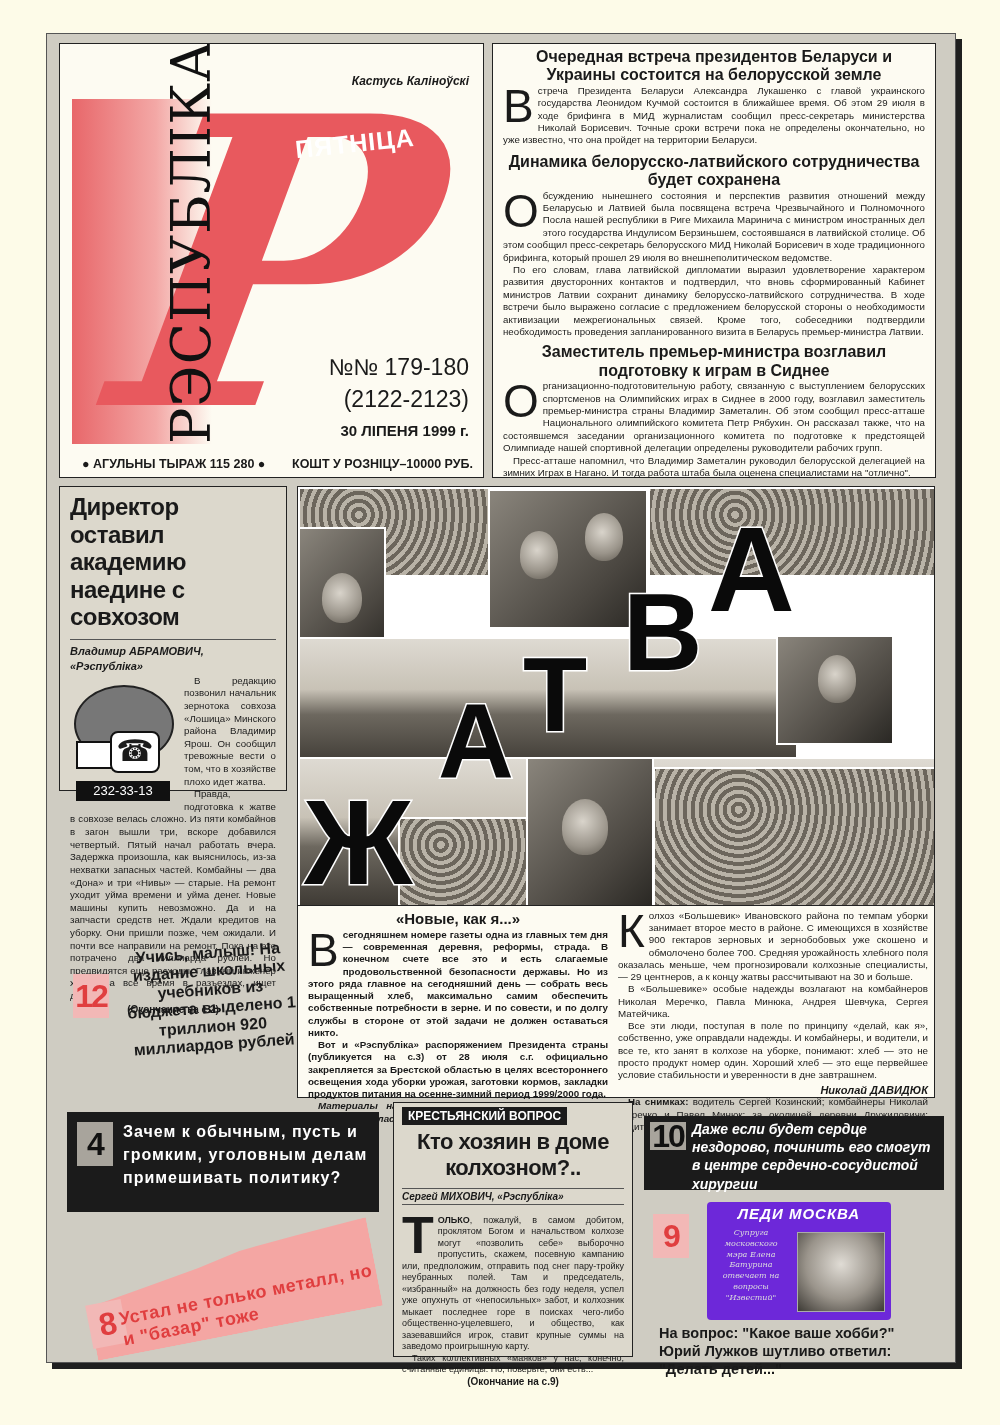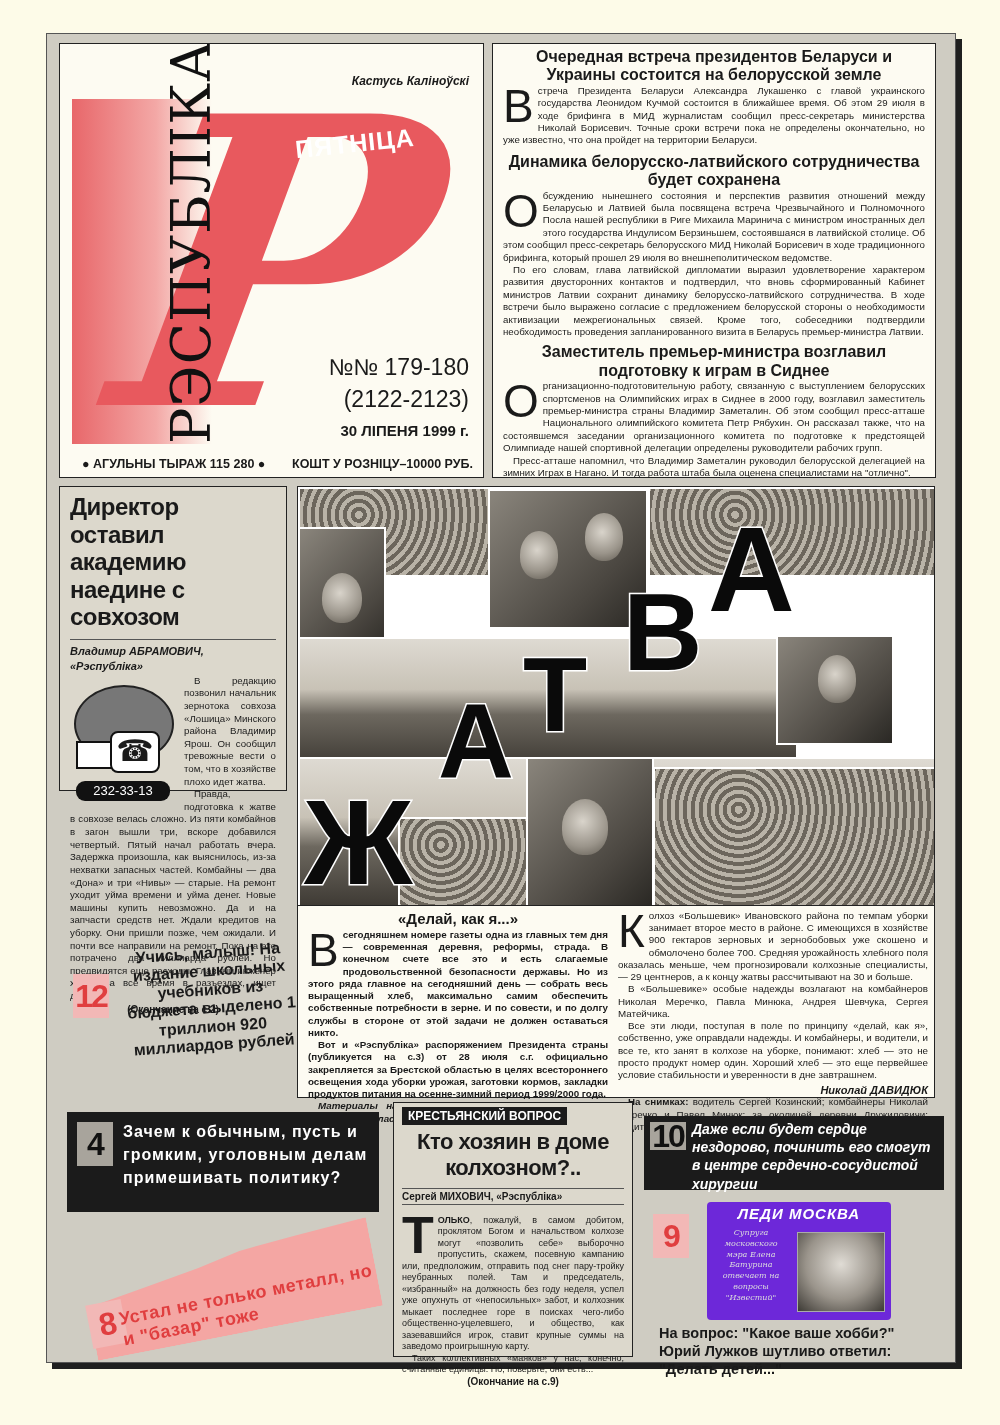--- a/index.html
+++ b/index.html
@@ -90,21 +90,21 @@
     position: absolute; left: 40px; top: 50px; width: 50px; height: 42px;
     background: #fff; border: 2px solid #111; border-radius: 8px;
     font-size: 30px; text-align: center; line-height: 36px;
   }
   .phone-env {
     position: absolute; left: 6px; top: 60px; width: 42px; height: 28px;
     background: #fff; border: 2px solid #111;
   }
   .phone-num {
     position: absolute; left: 6px; top: 100px; width: 94px; height: 20px;
-    background: #111; color: #fff; font-size: 13px; text-align: center; line-height: 20px; border-radius: 9px;
+    background: #111; color: #fff; font-size: 13px; text-align: center; line-height: 20px;
   }
   .left-body { font-size: 9.7px; line-height: 1.3; text-align: justify; }
   .cont-note { text-align: center; font-weight: bold; font-size: 10px; }
 
   
   .collage { left: 250px; top: 452px; width: 638px; height: 420px; overflow: hidden; background: #fff; }
   .photo { position: absolute; background: linear-gradient(135deg, #8a857c, #4a4640 70%, #2a2824); border: 2px solid #fff; }
   .photo.grain { background: repeating-radial-gradient(circle at 30% 30%, #b9b3a7 0 4px, #6c665c 4px 8px); }
   .photo.field { background: linear-gradient(180deg, #dedad2 0%, #c8c2b6 40%, #6d685f 60%, #3f3b35 100%); }
   .face {
@@ -150,21 +150,21 @@
   .teaser-8-text {
     position: absolute; left: 72px; top: 1250px; width: 260px;
     color: #e03e3f; font-weight: bold; font-size: 18px; line-height: 1.15;
     transform: rotate(-11deg); letter-spacing: 0.5px;
   }
 
   
   .peasant { left: 346px; top: 1068px; width: 240px; height: 255px; padding: 0 8px 4px; }
   .rubric { display: inline-block; background: #1b1b1b; color: #fff; font-weight: bold; font-size: 12px; padding: 2px 6px; margin-top: 4px; }
   .peasant-head { text-align: center; font-size: 22px; font-weight: bold; line-height: 1.2; margin-top: 4px; letter-spacing: -0.5px; }
-  .peasant-author { border-top: 1px solid #555; border-bottom: 1px solid #555; margin-top: 6px; padding: 2px 0; font-size: 10px; font-weight: bold; }
+  .peasant-author { border-top: 1px solid #555; border-bottom: 1px solid #555; margin-top: 6px; padding: 2px 0; font-size: 10px; font-weight: bold; font-style: italic; }
   .peasant-body { font-size: 9px; line-height: 1.28; text-align: justify; margin-top: 10px; }
   .tdrop { float: left; font-size: 52px; line-height: 0.8; margin: 0 4px 0 0; font-weight: bold; }
 
   
   .teaser-10 { position: absolute; left: 597px; top: 1082px; width: 300px; height: 74px; background: #1b1b1b; color: #fff; padding: 4px 8px 4px 48px; }
   .teaser-10-text { font-style: italic; font-weight: bold; font-size: 14px; line-height: 1.3; }
 
   
   .teaser-11-panel { position: absolute; left: 660px; top: 1168px; width: 184px; height: 118px; background: #6d28d9; border-radius: 4px; overflow: hidden; }
   .lady-title { color: #fff; font-weight: bold; font-style: italic; font-size: 15px; text-align: center; letter-spacing: 1px; padding-top: 3px; }
@@ -257,21 +257,21 @@
 
     <div class="big-letter" style="left:6px;top:295px;font-size:120px">Ж</div>
     <div class="big-letter" style="left:140px;top:202px;font-size:105px">А</div>
     <div class="big-letter" style="left:225px;top:155px;font-size:105px">Т</div>
     <div class="big-letter" style="left:325px;top:90px;font-size:110px">В</div>
     <div class="big-letter" style="left:410px;top:22px;font-size:120px">А</div>
   </div>
 
   <div class="box collage-text">
     <div class="ct-left">
-      <div class="ct-head">«Делай, как я...»</div>
+      <div class="ct-head">«Новые, как я...»</div>
       <div class="ct-body bold">
         <span class="dropcap">В</span>
         <span>сегодняшнем номере газеты одна из главных тем дня — современная деревня, реформы, страда. В конечном счете все это и есть слагаемые продовольственной безопасности державы. Но из этого ряда главное на сегодняшний день — собрать весь выращенный хлеб, максимально самим обеспечить собственные потребности в зерне. И по совести, и по долгу службы в стороне от этой задачи не должен оставаться никто.</span>
       </div>
       <p class="ct-body bold" style="text-indent:10px">Вот и «Рэспубліка» распоряжением Президента страны (публикуется на с.3) от 28 июля с.г. официально закрепляется за Брестской областью в целях всестороннего освещения хода уборки урожая, заготовки кормов, закладки продуктов питания на осенне-зимний период 1999/2000 года.</p>
       <p class="ct-body bold" style="text-indent:10px;font-style:italic">Материалы на эти темы дня, в том числе и из Брестской области, «Р» публикует сегодня на с.1, 2, 9.</p>
       <div class="stars">* * *</div>
     </div>
     <div class="ct-right">
       <div class="ct-body">

